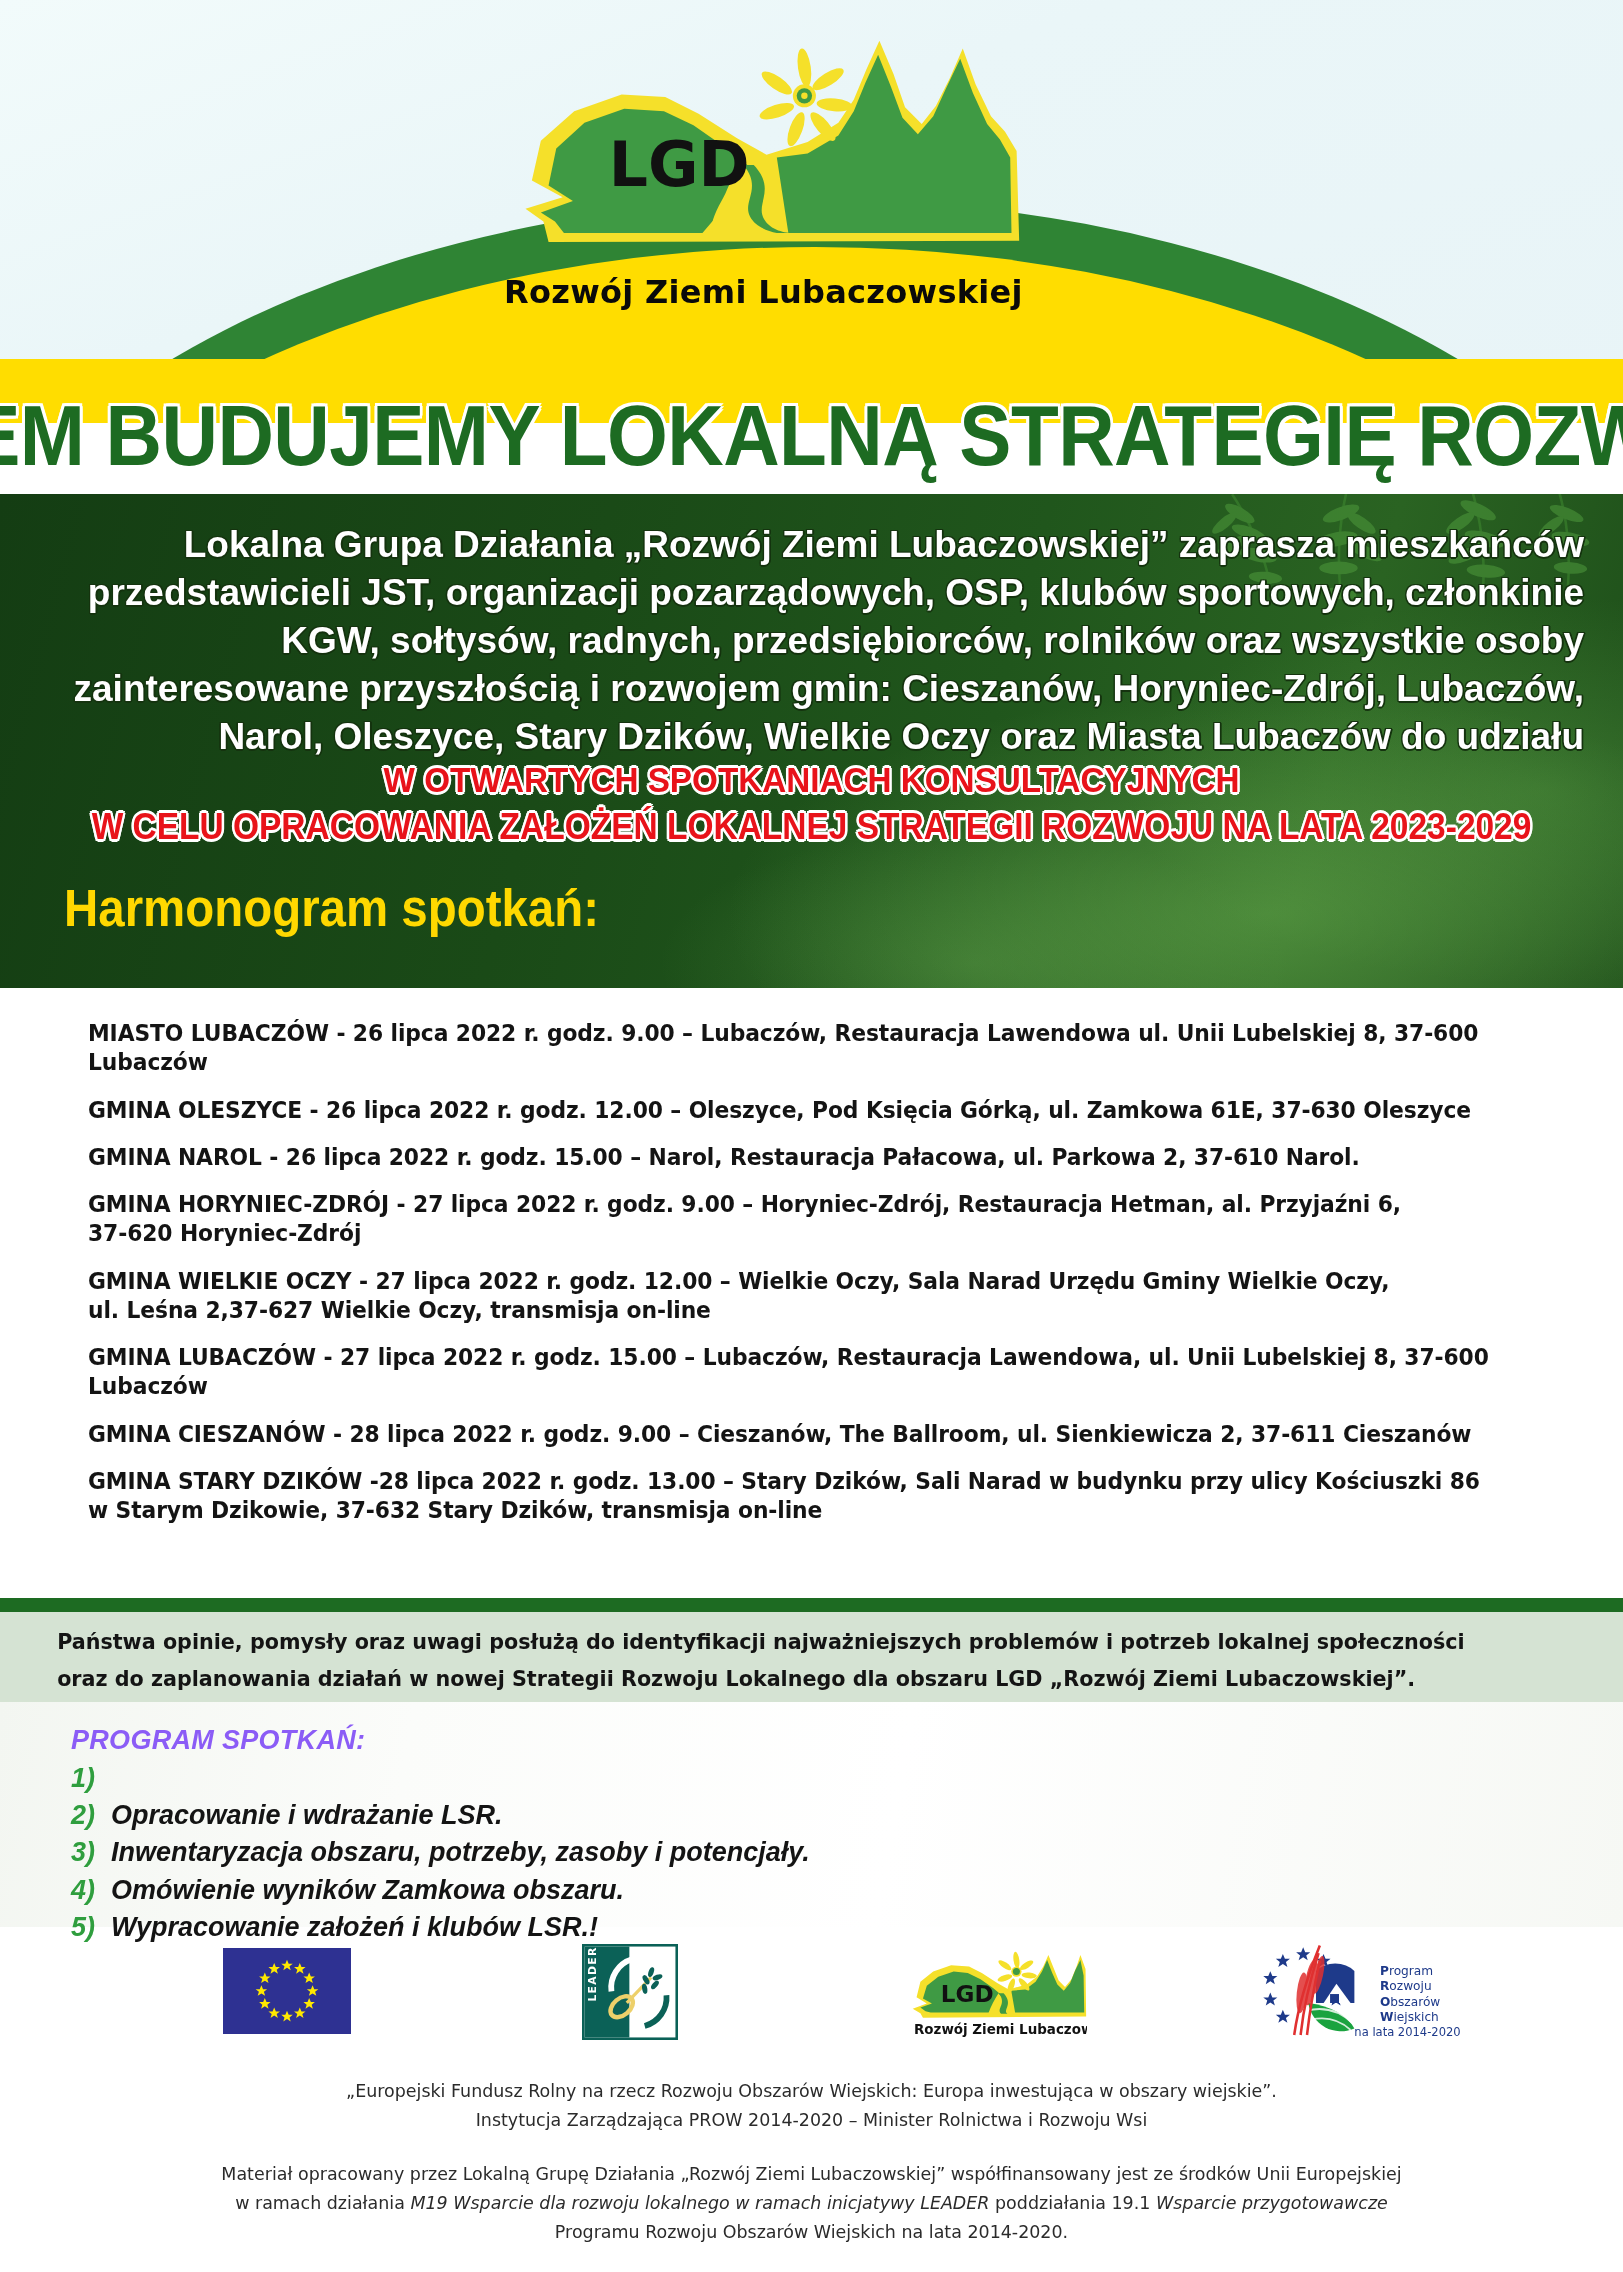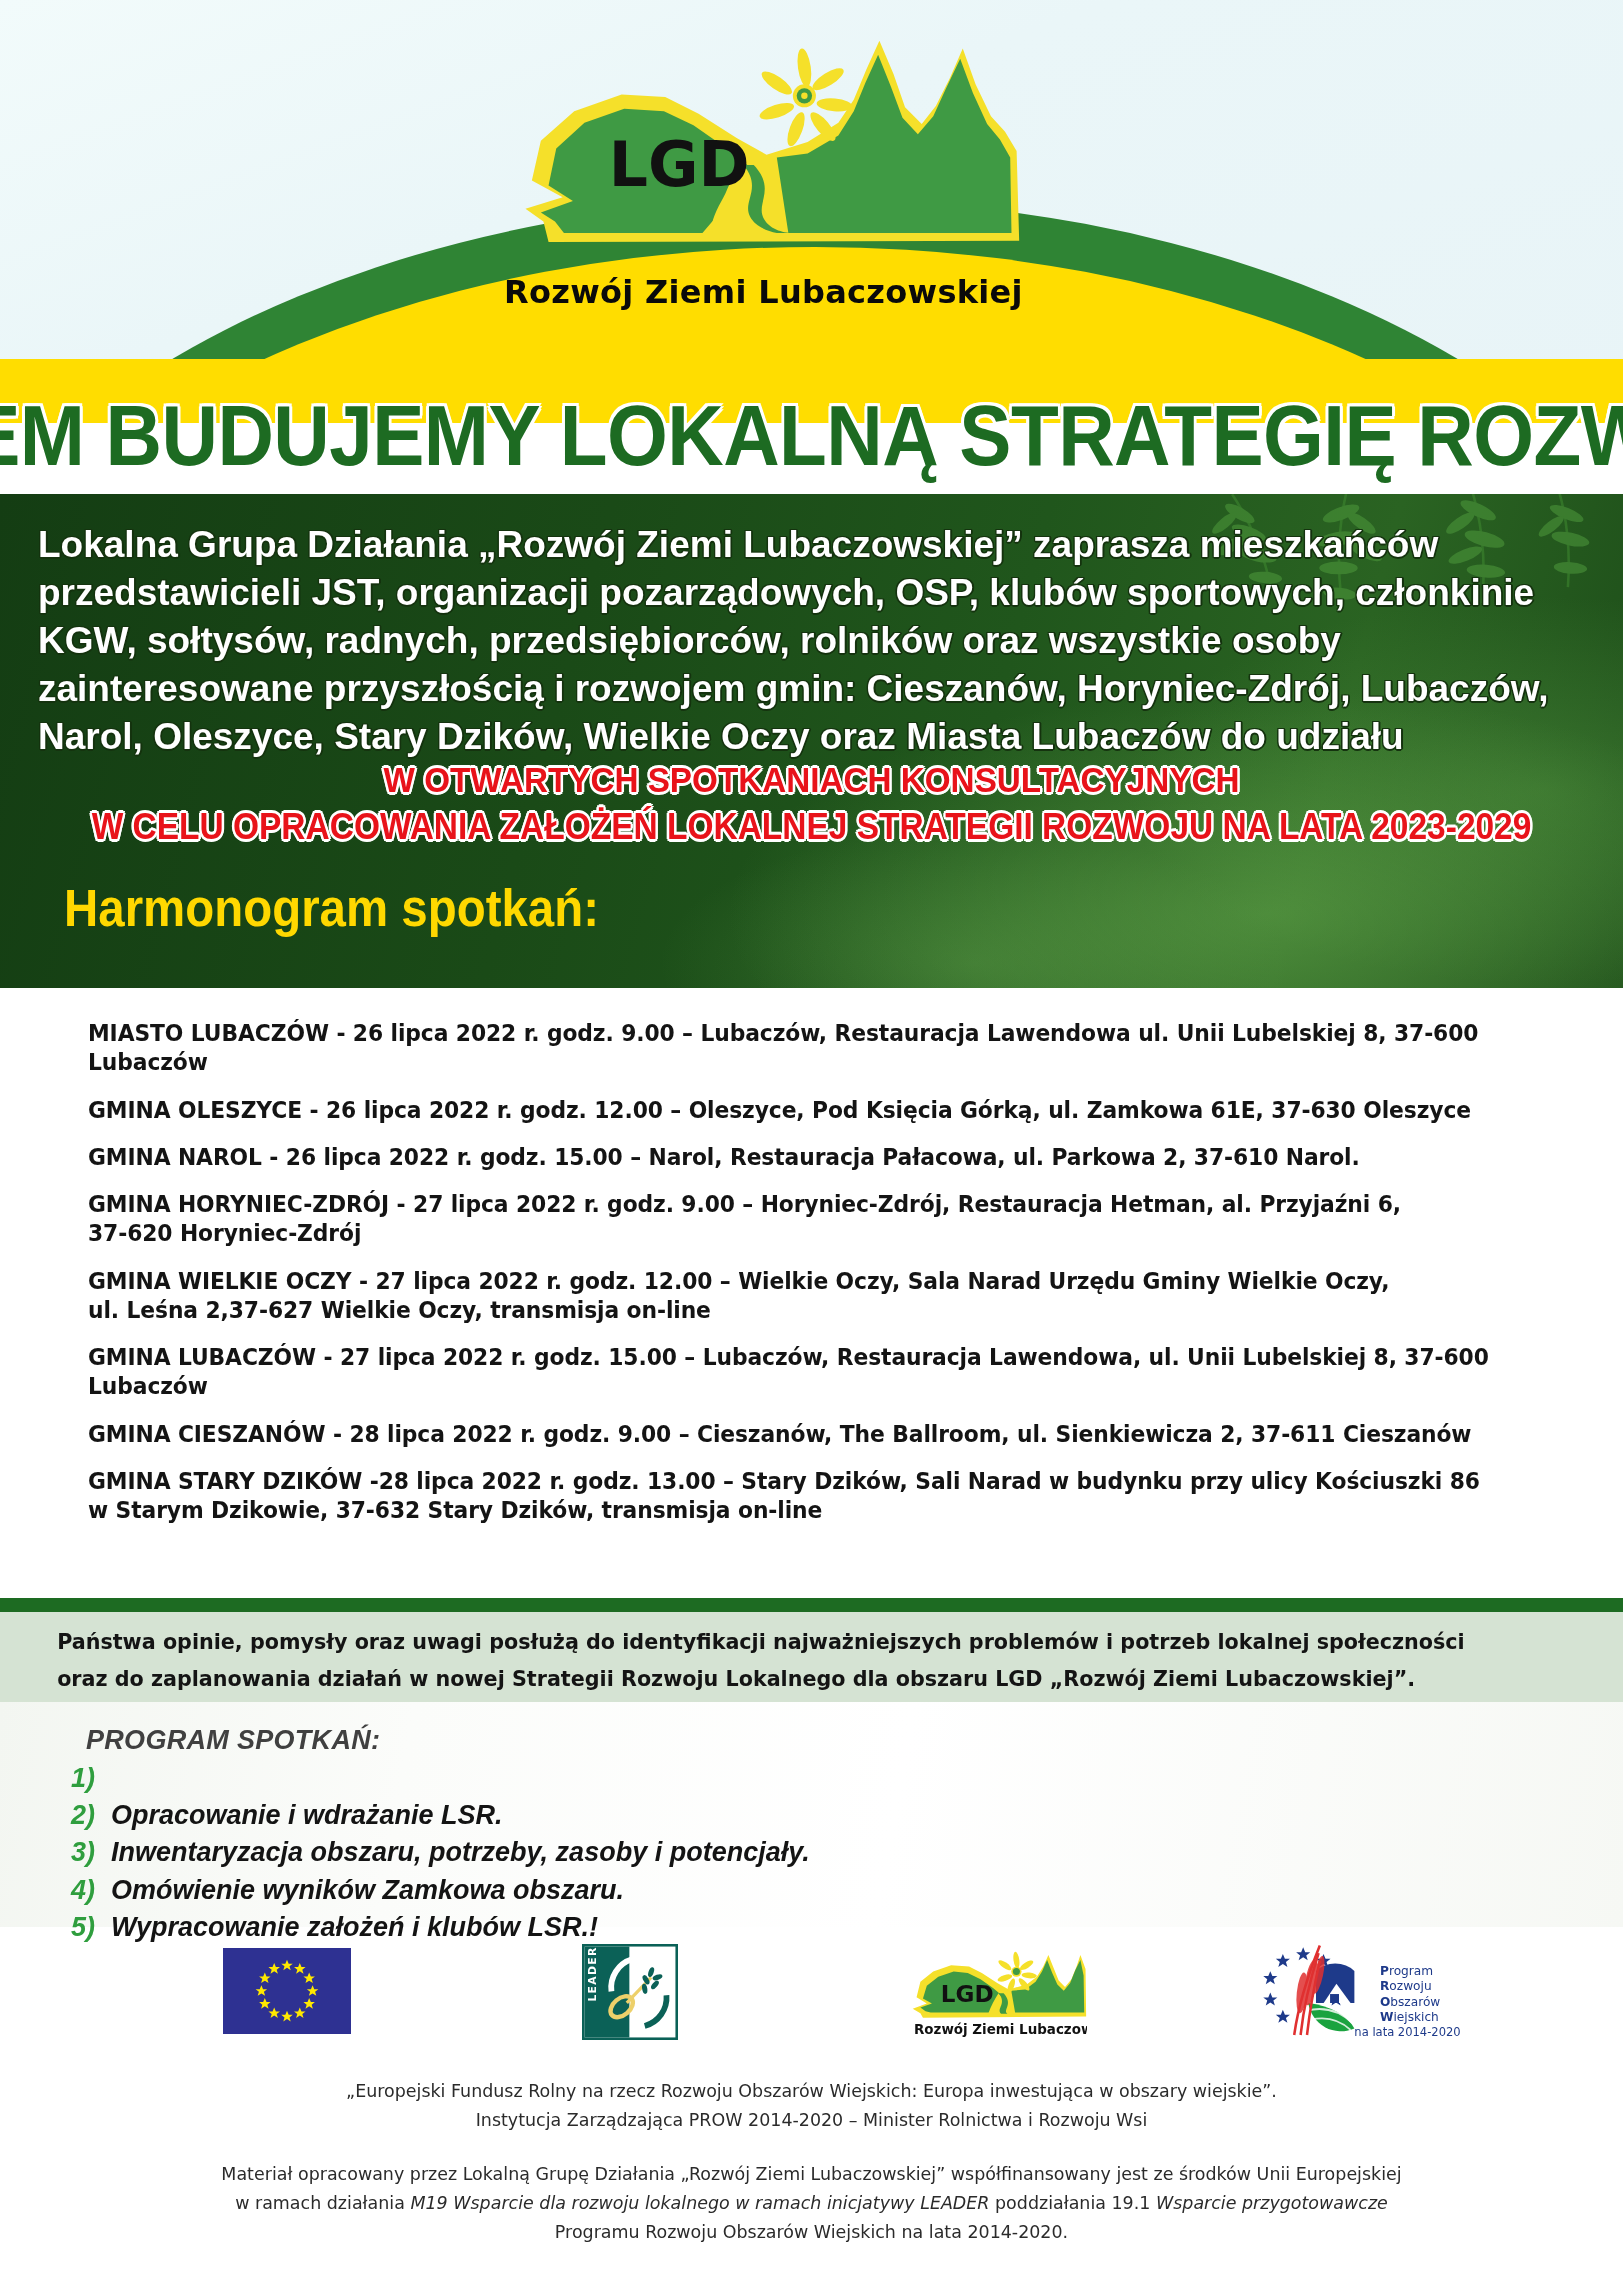--- a/index.html
+++ b/index.html
@@ -77,21 +77,21 @@
       radial-gradient(ellipse 449px 192px at 60% 95%, rgba(110,175,85,.30), transparent 70%),
       linear-gradient(105deg,#143d13 0%,#1a4a17 35%,#20561c 60%,#2a6322 80%,#1d4d19 100%);
   }
   .greenband .leaves{
     position:absolute;right:0;top:0;width:487px;height:212px;opacity:.55;
   }
   .greenband .leaves svg{width:100%;height:100%;display:block;}
 
   .intro{
     position:absolute;left:38px;top:27px;width:1546px;
-    text-align:left;color:#ffffff;
+    text-align:right;color:#ffffff;
     font-family:"Liberation Sans Narrow","Liberation Sans",sans-serif;
     font-weight:bold;font-size:37px;line-height:1.30;
     text-shadow:-1.3px -1.3px 0 #15330f,1.3px -1.3px 0 #15330f,-1.3px 1.3px 0 #15330f,1.3px 1.3px 0 #15330f,
                  0 1.9px 0 #15330f, 1.9px 0 0 #15330f;
     z-index:3;
   }
   .redline{
     position:relative;text-align:center;
     font-family:"Liberation Sans Narrow","Liberation Sans",sans-serif;
     font-weight:bold;color:#e8131a;white-space:nowrap;
@@ -142,22 +142,22 @@
   }
 
   
   .proggrad{
     position:absolute;left:0;top:1702px;width:1623px;height:225px;
     background:linear-gradient(100deg,#f3f6f1 0%,#fbfcfa 25%,#ffffff 55%,#f6f8f4 100%);
   }
   .program{position:absolute;left:71px;top:1725px;width:1090px;}
   .program .ptitle{
     font-family:"Liberation Sans Narrow","Liberation Sans",sans-serif;
-    font-style:italic;font-weight:bold;font-size:27px;color:#404040;
-    margin-bottom:3.8px;letter-spacing:0.3px;margin-left:15px;
+    font-style:italic;font-weight:bold;font-size:27px;color:#8b5cf6;
+    margin-bottom:3.8px;letter-spacing:0.3px;
   }
   .program ol{list-style:none;margin:0;padding:0;}
   .program li{
     display:flex;align-items:baseline;
     font-family:"Liberation Sans","Liberation Sans Narrow",sans-serif;
     font-style:italic;font-weight:bold;font-size:27px;line-height:1.38;color:#141414;
   }
   .program li .num{color:#2f9e3e;width:40px;flex:0 0 40px;}
 
   

